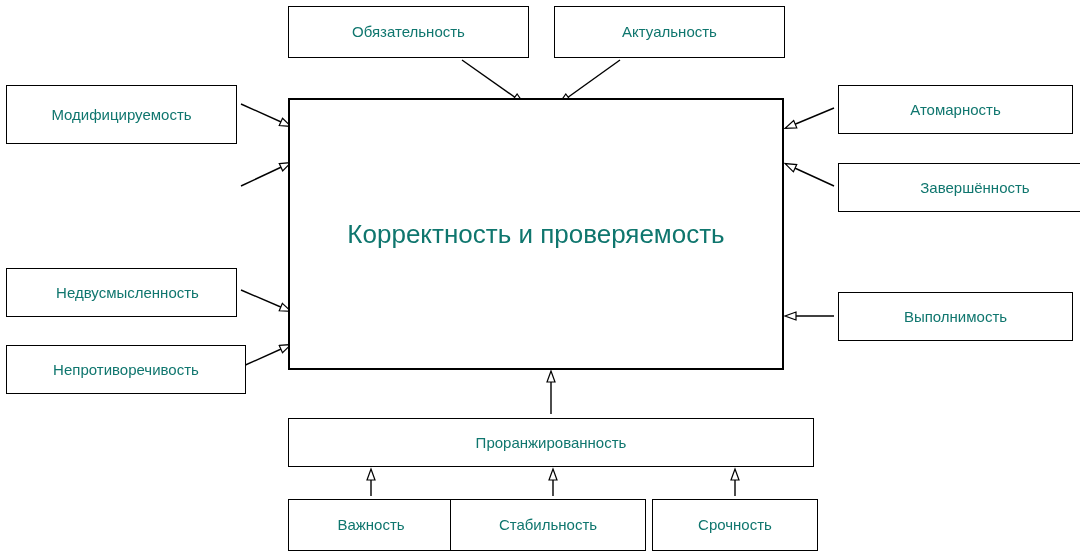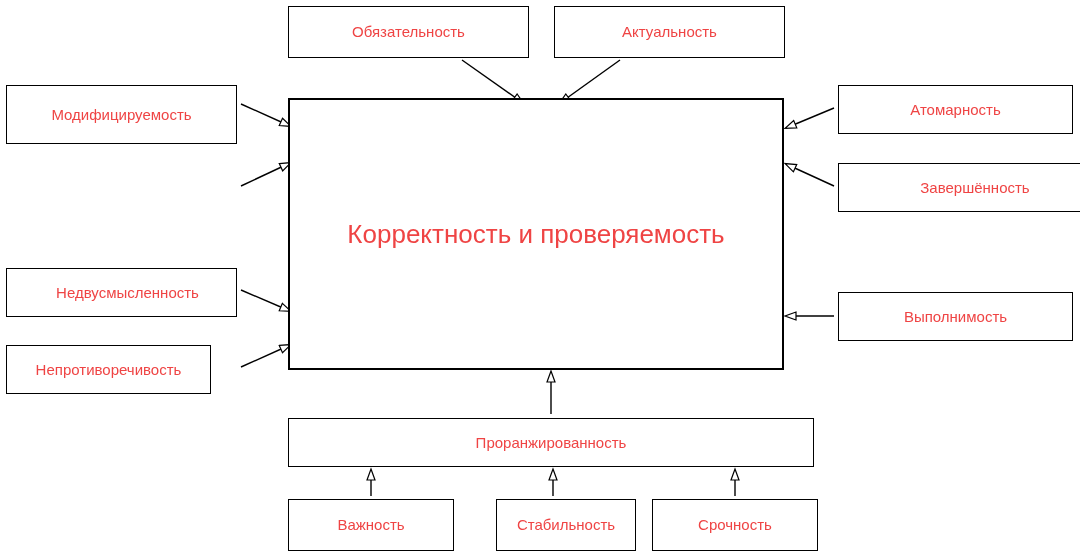--- a/index.html
+++ b/index.html
@@ -19,21 +19,21 @@
   }
   .node {
     position: absolute;
     box-sizing: border-box;
     border: 1px solid #000000;
     background: #ffffff;
     display: flex;
     align-items: center;
     justify-content: center;
     text-align: center;
-    color: #ef4444;
+    color: #0f766e;
     font-size: 15px;
     line-height: 1.15;
     z-index: 3;
     padding: 2px 4px;
   }
   .center-node {
     font-size: 26px;
     line-height: 1.25;
     border-width: 2px;
   }
@@ -79,24 +79,24 @@
     </g>
   </svg>
 
   <div class="node center-node" style="left: 288px; top: 98px; width: 496px; height: 272px;">Корректность и проверяемость</div>
 
   <div class="node" style="left: 288px; top: 6px; width: 241px; height: 52px;">Обязательность</div>
   <div class="node" style="left: 554px; top: 6px; width: 231px; height: 52px;">Актуальность</div>
 
   <div class="node" style="left: 6px; top: 85px; width: 231px; height: 59px;">Модифицируемость</div>
   <div class="node" style="left: 6px; top: 268px; width: 231px; height: 49px; padding-left: 16px;">Недвусмысленность</div>
-  <div class="node" style="left: 6px; top: 345px; width: 205px; height: 49px; text-align: center;">Непротиворечивость</div>
+  <div class="node" style="left: 6px; top: 345px; width: 240px; height: 49px; text-align: center;">Непротиворечивость</div>
 
   <div class="node" style="left: 838px; top: 85px; width: 235px; height: 49px;">Атомарность</div>
   <div class="node" style="left: 838px; top: 163px; width: 274px; height: 49px;">Завершённость</div>
   <div class="node" style="left: 838px; top: 292px; width: 235px; height: 49px;">Выполнимость</div>
 
   <div class="node" style="left: 288px; top: 418px; width: 526px; height: 49px;">Проранжированность</div>
   <div class="node" style="left: 288px; top: 499px; width: 166px; height: 52px;">Важность</div>
-  <div class="node" style="left: 496px; top: 499px; width: 140px; height: 52px;">Стабильность</div>
+  <div class="node" style="left: 450px; top: 499px; width: 196px; height: 52px;">Стабильность</div>
   <div class="node" style="left: 652px; top: 499px; width: 166px; height: 52px;">Срочность</div>
 
 </div>
 
 </body></html>

